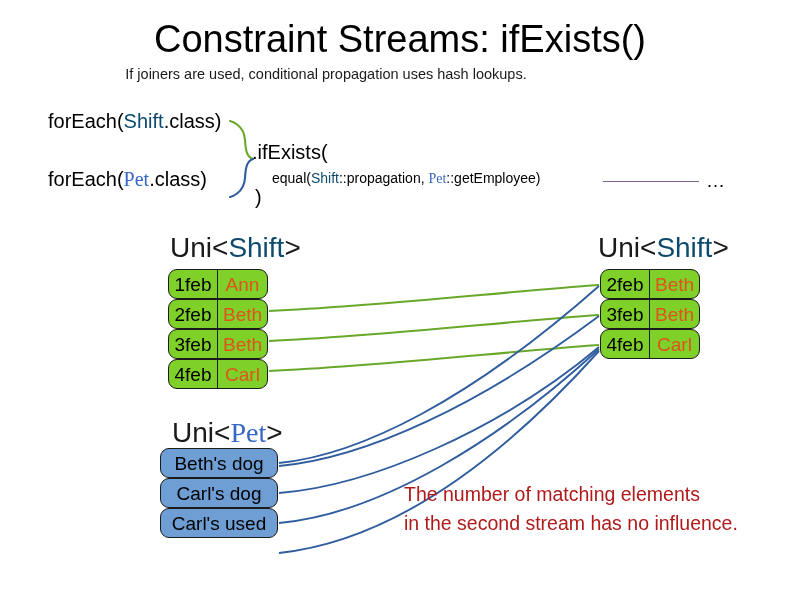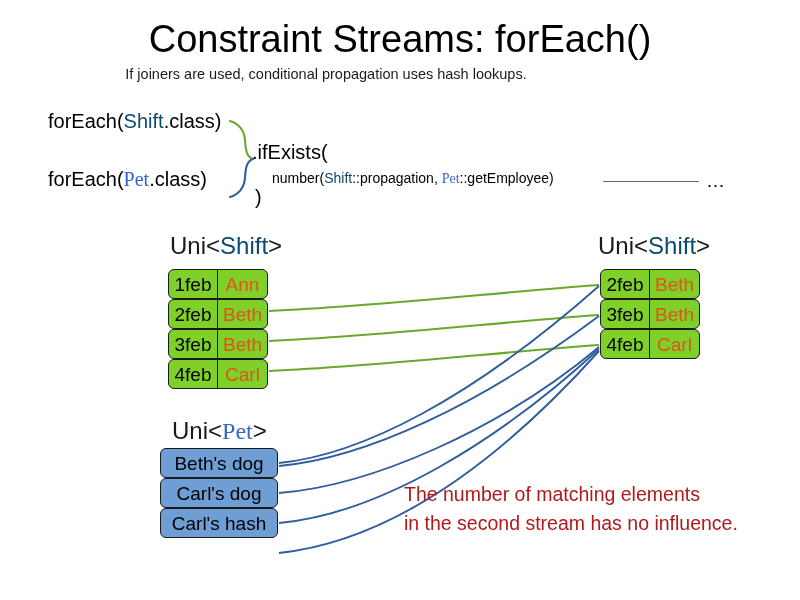--- a/index.html
+++ b/index.html
@@ -65,21 +65,21 @@
     border-top: 1.6px solid #7d5f92;
   }
   #tail-dots {
     left: 706px; top: 170px;
     font-size: 19px;
     color: #000000;
   }
 
   
   .stream-label {
-    font-size: 24px;
+    font-size: 28px;
     color: #1a1a1a;
     white-space: nowrap;
   }
   #label-shift-left  { left: 170px; top: 232px; }
   #label-shift-right { left: 598px; top: 232px; }
   #label-pet         { left: 172px; top: 417px; }
 
   
   .card {
     box-sizing: border-box;
@@ -114,21 +114,21 @@
   }
   .cell-pet {
     width: 100%;
     color: #000000;
   }
 
   
   #shift-left-col  { left: 168px; top: 269px; }
   #shift-right-col { left: 600px; top: 269px; }
   #pet-col         { left: 160px; top: 448px; }
-  .card-col .card { margin-bottom: 0px; }
+  .card-col .card { margin-bottom: 0px; border-radius: 9px; }
 
   
   #wires {
     left: 0; top: 0;
     width: 800px; height: 600px;
     pointer-events: none;
   }
 
   
   #annotation {
@@ -137,35 +137,35 @@
     line-height: 29px;
     color: #b01a1a;
     white-space: nowrap;
   }
 </style>
 </head>
 <body>
 
 <div id="stage">
 
-  <div class="abs" id="title">Constraint Streams: forEach()</div>
+  <div class="abs" id="title">Constraint Streams: ifExists()</div>
   <div class="abs" id="subtitle">If joiners are used, conditional propagation uses hash lookups.</div>
 
   <div class="abs code" id="code-foreach-shift"><span>forEach(</span><span class="cls-shift">Shift</span><span>.class)</span></div>
 
   <div class="abs code" id="code-foreach-pet"><span>forEach(</span><span class="cls-pet">Pet</span><span>.class)</span></div>
 
   <svg class="abs" id="brace-svg" width="34" height="82" viewBox="0 0 34 82">
     <path d="M2 3 C2 3, 16 6, 17 22 C17.6 33, 19 39, 25 41" fill="none" stroke="#6aa82b" stroke-width="2.1" stroke-linecap="round"></path>
     <path d="M2 79 C2 79, 16 76, 17 60 C17.6 49, 19 43, 25 41" fill="none" stroke="#2f5d9e" stroke-width="2.1" stroke-linecap="round"></path>
   </svg>
 
   <div class="abs code" id="code-ifexists">.ifExists(</div>
 
-  <div class="abs code" id="code-equal"><span>number(</span><span class="cls-shift">Shift</span><span>::propagation, </span><span class="cls-pet">Pet</span><span>::getEmployee)</span></div>
+  <div class="abs code" id="code-equal"><span>equal(</span><span class="cls-shift">Shift</span><span>::propagation, </span><span class="cls-pet">Pet</span><span>::getEmployee)</span></div>
 
   <div class="abs code" id="code-close-paren">)</div>
 
   <div class="abs" id="tail-line"></div>
   <div class="abs" id="tail-dots">…</div>
 
   <svg class="abs" id="wires" viewBox="0 0 800 600">
     <g fill="none" stroke="#6aa82b" stroke-width="2.1">
       <path d="M269,311 C380,306, 500,292, 599,285"></path>
       <path d="M269,341 C380,336, 500,322, 599,315"></path>
@@ -221,21 +221,21 @@
   <div class="abs stream-label" id="label-pet"><span>Uni&lt;</span><span class="cls-pet">Pet</span><span>&gt;</span></div>
 
   <div class="abs card-col" id="pet-col">
     <div class="card card-pet">
       <span class="cell cell-pet">Beth's dog</span>
     </div>
     <div class="card card-pet">
       <span class="cell cell-pet">Carl's dog</span>
     </div>
     <div class="card card-pet">
-      <span class="cell cell-pet">Carl's hash</span>
+      <span class="cell cell-pet">Carl's used</span>
     </div>
   </div>
 
   <div class="abs" id="annotation">
     <div>The number of matching elements</div>
     <div>in the second stream has no influence.</div>
   </div>
 
 </div>
 

